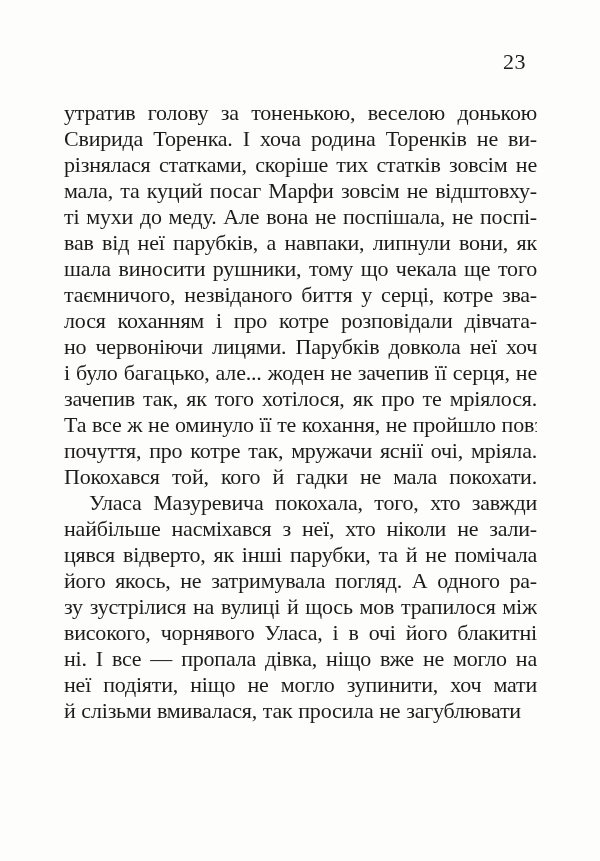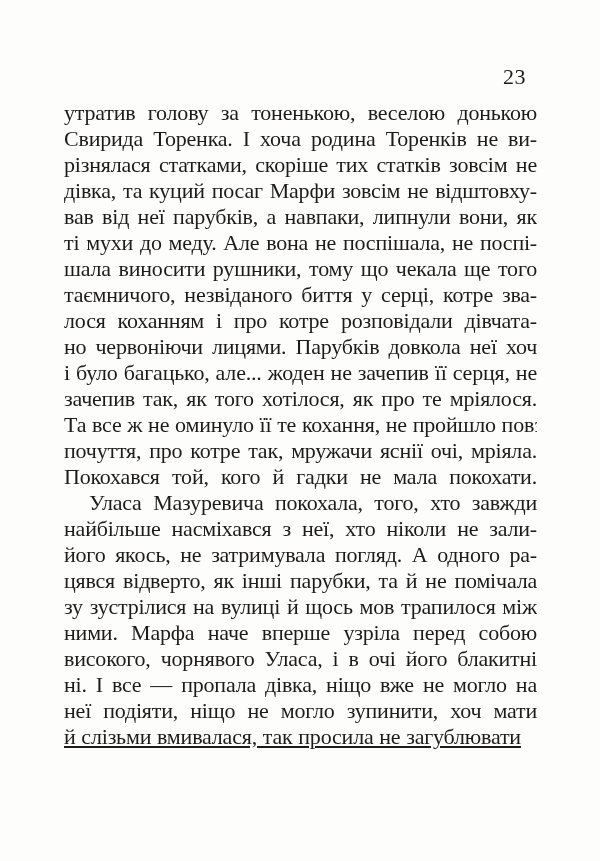--- a/index.html
+++ b/index.html
@@ -12,21 +12,21 @@
     position: relative;
     overflow: hidden;
     font-family: "Liberation Serif", serif;
   }
   .page {
     position: absolute;
     inset: 0;
   }
   .page-number {
     position: absolute;
-    top: 64px;
+    top: 49px;
     right: 74px;
     font-size: 22px;
     line-height: 26px;
     letter-spacing: 0.5px;
   }
   .text-block {
     position: absolute;
     top: 100px;
     left: 64px;
     width: 473px;
@@ -44,52 +44,50 @@
     text-align-last: justify;
     overflow: hidden;
     white-space: nowrap;
   }
   .paragraph.indented .line:first-child {
     text-indent: 25px;
     font-family: Liberation Serif, serif;
   }
   .paragraph:last-child .line:last-child {
     text-align-last: left;
-    text-decoration: underline;
   }
 </style>
 </head>
 <body style="background: rgb(253, 253, 252); color: rgb(29, 28, 26);">
 
 <div class="page">
   <div class="page-number">23</div>
   <div class="text-block">
       <div class="paragraph">
         <div class="line">утратив голову за тоненькою, веселою донькою</div>
         <div class="line">Свирида Торенка. І хоча родина Торенків не ви-</div>
         <div class="line">різнялася статками, скоріше тих статків зовсім не</div>
-        <div class="line">дівка, та куций посаг Марфи зовсім не відштовху-</div>
+        <div class="line">мала, та куций посаг Марфи зовсім не відштовху-</div>
+        <div class="line">ті мухи до меду. Але вона не поспішала, не поспі-</div>
         <div class="line">вав від неї парубків, а навпаки, липнули вони, як</div>
-        <div class="line">ті мухи до меду. Але вона не поспішала, не поспі-</div>
         <div class="line">шала виносити рушники, тому що чекала ще того</div>
         <div class="line">таємничого, незвіданого биття у серці, котре зва-</div>
         <div class="line">лося коханням і про котре розповідали дівчата-</div>
         <div class="line">но червоніючи лицями. Парубків довкола неї хоч</div>
         <div class="line">і було багацько, але... жоден не зачепив її серця, не</div>
         <div class="line">зачепив так, як того хотілося, як про те мріялося.</div>
         <div class="line">Та все ж не оминуло її те кохання, не пройшло повз</div>
         <div class="line">почуття, про котре так, мружачи яснії очі, мріяла.</div>
         <div class="line">Покохався той, кого й гадки не мала покохати.</div>
       </div>
       <div class="paragraph indented">
         <div class="line">Уласа Мазуревича покохала, того, хто завжди</div>
         <div class="line">найбільше насміхався з неї, хто ніколи не зали-</div>
+        <div class="line">цявся відверто, як інші парубки, та й не помічала</div>
         <div class="line">його якось, не затримувала погляд. А одного ра-</div>
-        <div class="line">цявся відверто, як інші парубки, та й не помічала</div>
         <div class="line">зу зустрілися на вулиці й щось мов трапилося між</div>
-        <div class="line">ними. Марфа наче вперше узріла перед собою</div>
         <div class="line">високого, чорнявого Уласа, і в очі його блакитні</div>
         <div class="line">ні. І все — пропала дівка, ніщо вже не могло на</div>
         <div class="line">неї подіяти, ніщо не могло зупинити, хоч мати</div>
         <div class="line">й слізьми вмивалася, так просила не загублювати</div>
       </div>
     </div>
 </div>
 
 </body></html>

